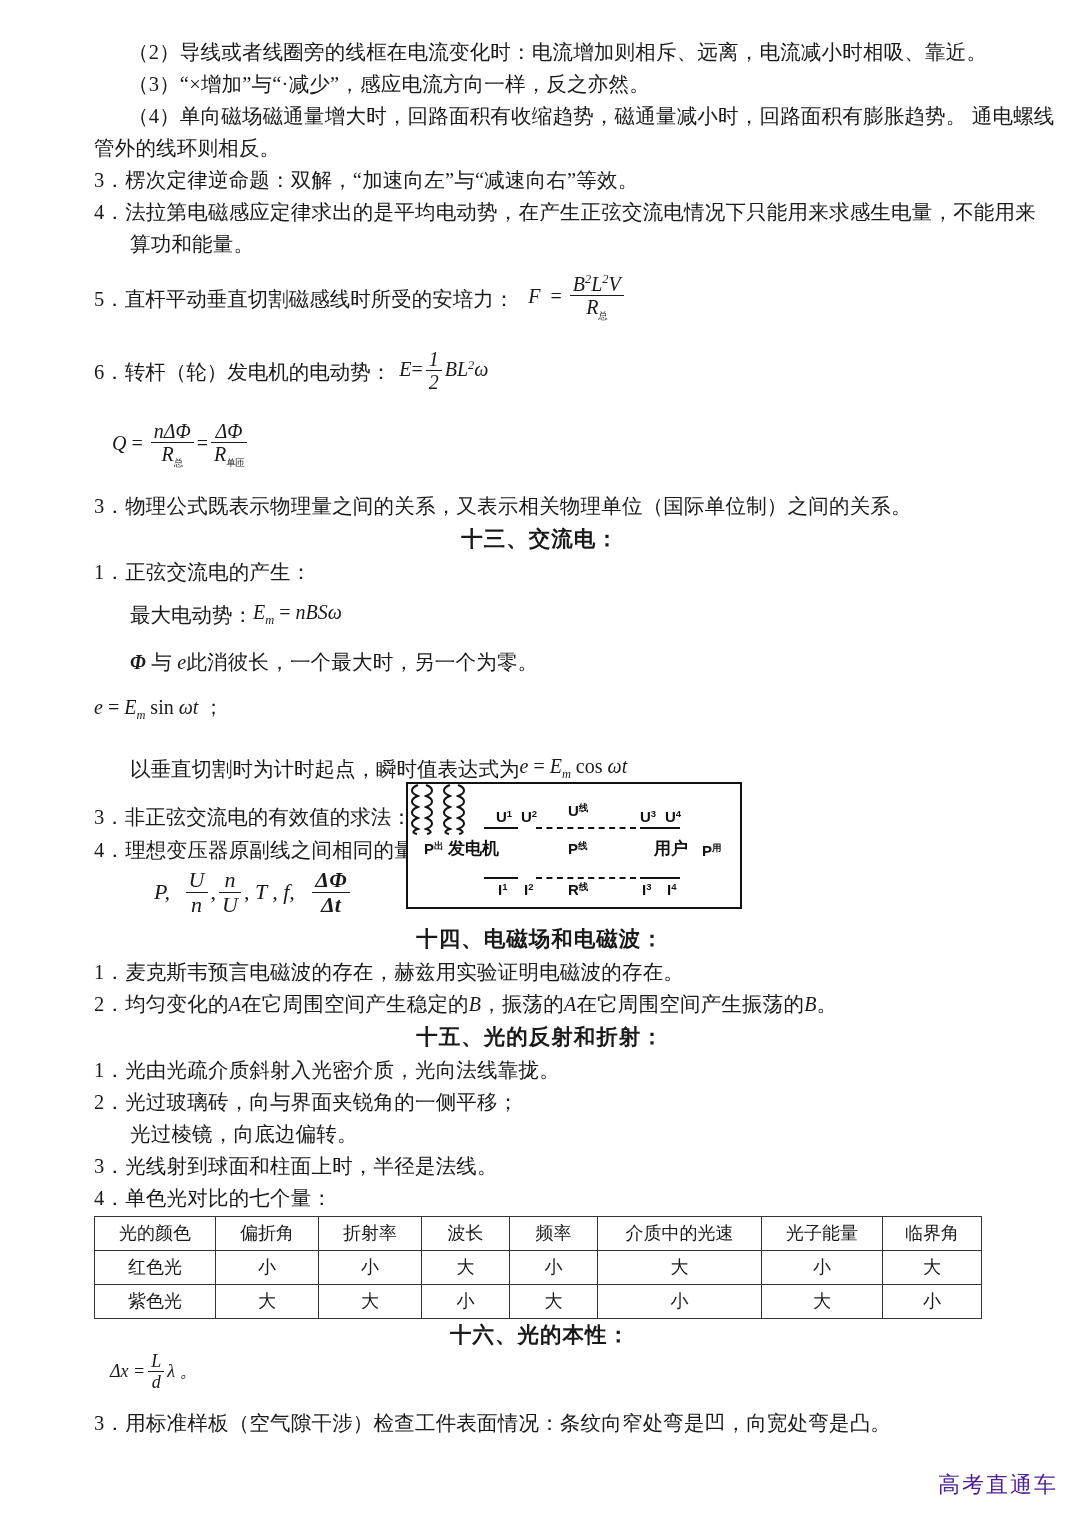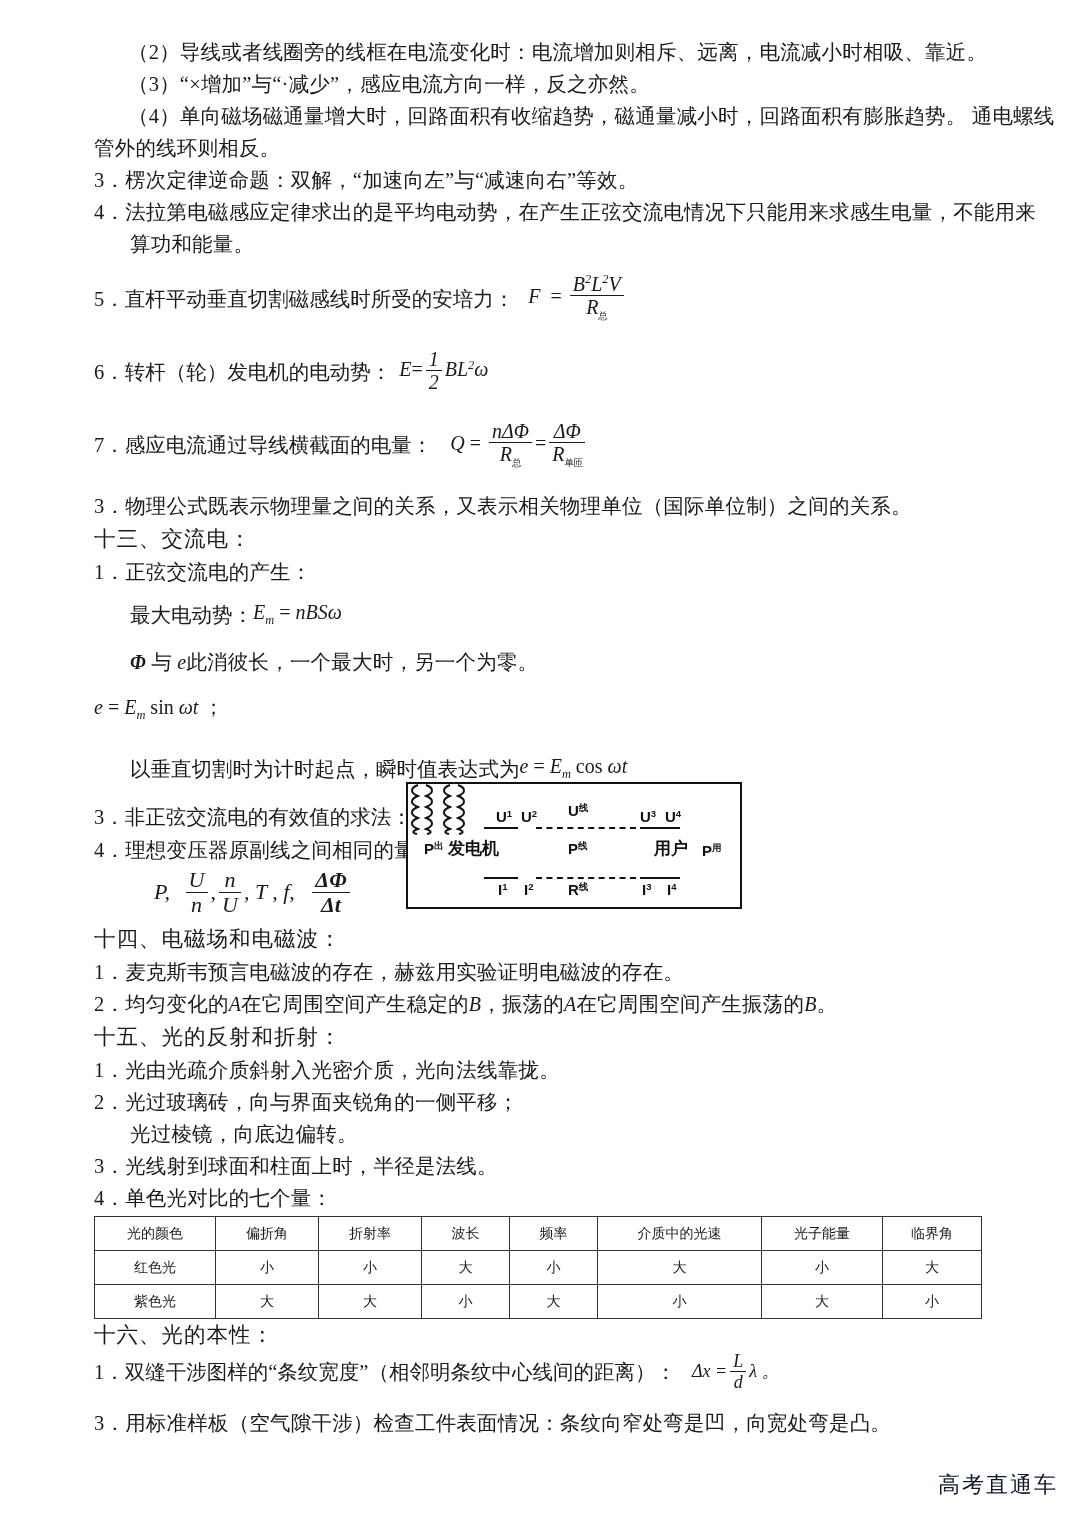--- a/index.html
+++ b/index.html
@@ -33,24 +33,25 @@
     font-size: 20.5px;
     line-height: 32px;
     letter-spacing: 0.2px;
     white-space: nowrap;
   }
   .indent1 { padding-left: 34px; }
   .indent2 { padding-left: 36px; }
   .indent3 { padding-left: 60px; }
   .heading {
     font-family: "Liberation Sans", "DejaVu Sans", sans-serif;
-    font-weight: normal;
+    font-weight: bold;
     font-size: 21.5px;
     line-height: 34px;
     letter-spacing: 1px;
+    text-align: center;
   }
   .gap10 { height: 10px; }
   .gap14 { height: 14px; }
   .gap20 { height: 20px; }
   .gap26 { height: 26px; }
 
   
   .math {
     font-family: "Liberation Serif", "DejaVu Serif", serif;
     font-style: italic;
@@ -118,21 +119,21 @@
     height: 0;
     border-top: 2.5px dashed #111;
   }
 
   
   .ctable {
     position: absolute;
     left: 0px;
     top: 1180px;
     border-collapse: collapse;
-    font-size: 14px;
+    font-size: 18px;
   }
   .ctable td {
     border: 1.3px solid #333;
     text-align: center;
     padding: 2px 4px;
     height: 29px;
     line-height: 29px;
     white-space: nowrap;
     font-family: "Liberation Serif", "DejaVu Serif", serif;
   }
@@ -148,21 +149,21 @@
     letter-spacing: 2px;
     color: #1a1a1a;
   }
   .watermark {
     position: absolute;
     right: 22px;
     top: 1470px;
     font-family: Liberation Mono, monospace;
     font-size: 22px;
     letter-spacing: 2px;
-    color: #0f172a;
+    color: #4c1d95;
   }
 </style>
 </head>
 <body>
 
 <div class="page">
 
   <div class="content">
 
     <div class="line indent1">（2）导线或者线圈旁的线框在电流变化时：电流增加则相斥、远离，电流减小时相吸、靠近。</div>
@@ -188,21 +189,20 @@
     <div class="mathrow">
       <span class="lbl">6．转杆（轮）发电机的电动势：</span>
       <span class="math" style="margin-left:8px;">
         <span>E</span><span class="up">=</span><span class="frac"><span class="num">1</span><span class="den">2</span></span><i>BL</i><sup class="sm">2</sup><i>ω</i>
       </span>
     </div>
 
     <div class="gap26"></div>
 
     <div class="mathrow">
-      <span class="lbl">7．感应电流通过导线横截面的电量：</span>
       <span class="math" style="margin-left:18px;">
         <span>Q</span><span class="up">&nbsp;=&nbsp;</span><span class="frac"><span class="num"><i>n</i>ΔΦ</span><span class="den"><i>R</i><sub class="cn">总</sub></span></span><span class="up">=</span><span class="frac"><span class="num">ΔΦ</span><span class="den"><i>R</i><sub class="cn">单匝</sub></span></span>
       </span>
     </div>
 
     <div class="gap20"></div>
 
     <div class="line">3．物理公式既表示物理量之间的关系，又表示相关物理单位（国际单位制）之间的关系。</div>
 
     <div class="heading">十三、交流电：</div>
@@ -296,21 +296,20 @@
           <td>小</td>
         </tr>
       </tbody>
     </table>
 
     <div style="height:104px;"></div>
 
     <div class="heading">十六、光的本性：</div>
 
     <div class="mathrow">
-      <span class="lbl">1．双缝干涉图样的“条纹宽度”（相邻明条纹中心线间的距离）：</span>
       <span class="math" style="margin-left:16px;font-size:18px;">
         <span>Δx =</span><span class="frac"><span class="num">L</span><span class="den">d</span></span><span>λ 。</span>
       </span>
     </div>
 
     <div class="gap14"></div>
 
     <div class="line">3．用标准样板（空气隙干涉）检查工件表面情况：条纹向窄处弯是凹，向宽处弯是凸。</div>
 
   </div>

